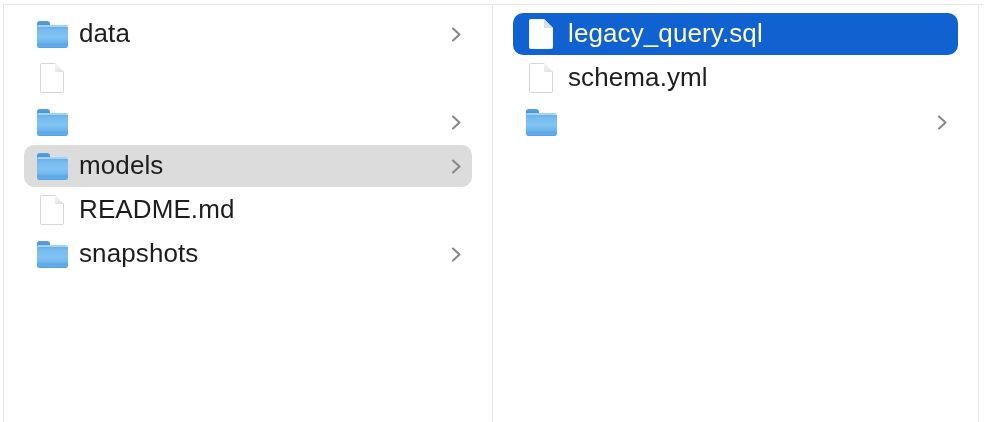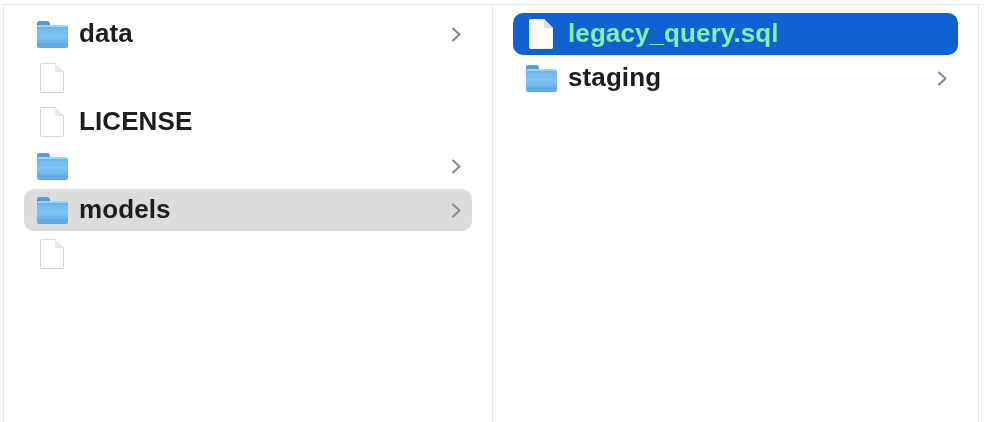--- a/index.html
+++ b/index.html
@@ -27,21 +27,21 @@
 
   .row{
     height:42px;
     margin:0 20px 2px 20px;
     padding:0 10px 0 13px;
     border-radius:10px;
     display:flex;align-items:center;
     color:var(--text);
   }
   .row.sel-inactive{background:var(--sel-gray);}
-  .row.sel-active{background:var(--sel-blue);color:#86efac;}
+  .row.sel-active{background:var(--sel-blue);color:#fef9c3;}
 
   .icon{
     width:31px;height:34px;flex:0 0 31px;
     position:relative;
     display:flex;justify-content:center;
   }
   
   .icon-folder .tab{
     position:absolute;left:0;top:4px;width:13px;height:8px;
     background:linear-gradient(180deg,#54a0df 0%,#3f8ed8 100%);
@@ -74,21 +74,21 @@
   }
   .sel-active .icon-doc .page{border-color:#f0f3f9;}
   .sel-active .icon-doc .fold{background:#d9dfe9;}
 
   .label{
     margin-left:11px;
     font-size:26px;
     line-height:1;
     letter-spacing:.1px;
     white-space:nowrap;
-    position:relative;top:-1px;font-weight:bold;
+    position:relative;top:-1px;
   }
   .chevron{
     margin-left:auto;
     flex:0 0 11px;
     stroke:var(--chevron);
     stroke-width:2.1;
     fill:none;
     stroke-linecap:round;
     stroke-linejoin:round;
   }
@@ -110,28 +110,20 @@
           </svg>
   </div>
         <div class="row">
     <span class="icon icon-doc">
             <span class="page"></span>
             <span class="fold"></span>
           </span>
 
   </div>
         <div class="row">
-    <span class="icon icon-doc">
-            <span class="page"></span>
-            <span class="fold"></span>
-          </span>
-    <span class="label">LICENSE</span>
-
-  </div>
-        <div class="row">
     <span class="icon icon-folder">
             <span class="tab"></span>
             <span class="body"></span>
           </span>
     <svg class="chevron" width="11" height="17" viewBox="0 0 11 17">
             <polyline points="2,2.5 8.5,8.5 2,14.5"></polyline>
           </svg>
   </div>
         <div class="row sel-inactive">
     <span class="icon icon-folder">
@@ -141,37 +133,55 @@
     <span class="label">models</span>
     <svg class="chevron" width="11" height="17" viewBox="0 0 11 17">
             <polyline points="2,2.5 8.5,8.5 2,14.5"></polyline>
           </svg>
   </div>
         <div class="row">
     <span class="icon icon-doc">
             <span class="page"></span>
             <span class="fold"></span>
           </span>
+    <span class="label">README.md</span>
 
+  </div>
+        <div class="row">
+    <span class="icon icon-folder">
+            <span class="tab"></span>
+            <span class="body"></span>
+          </span>
+    <span class="label">snapshots</span>
+    <svg class="chevron" width="11" height="17" viewBox="0 0 11 17">
+            <polyline points="2,2.5 8.5,8.5 2,14.5"></polyline>
+          </svg>
   </div>
       </div>
     <div class="pane pane-right">
         <div class="row sel-active">
     <span class="icon icon-doc">
             <span class="page"></span>
             <span class="fold"></span>
           </span>
     <span class="label">legacy_query.sql</span>
 
   </div>
         <div class="row">
+    <span class="icon icon-doc">
+            <span class="page"></span>
+            <span class="fold"></span>
+          </span>
+    <span class="label">schema.yml</span>
+
+  </div>
+        <div class="row">
     <span class="icon icon-folder">
             <span class="tab"></span>
             <span class="body"></span>
           </span>
-    <span class="label">staging</span>
     <svg class="chevron" width="11" height="17" viewBox="0 0 11 17">
             <polyline points="2,2.5 8.5,8.5 2,14.5"></polyline>
           </svg>
   </div>
       </div>
   </div>
 </div>
 
 </body></html>

